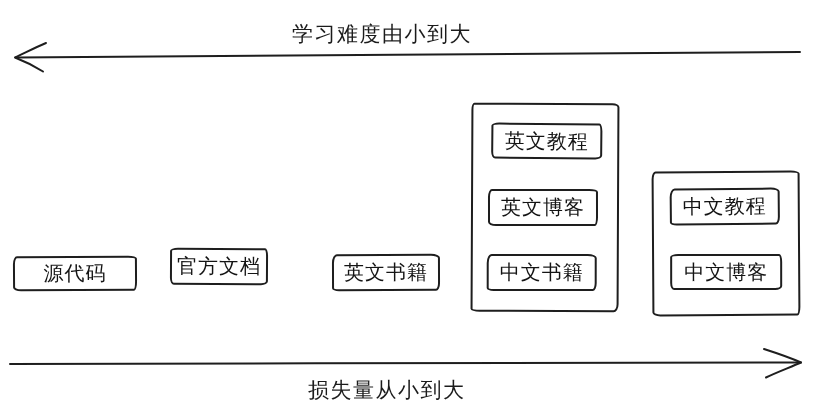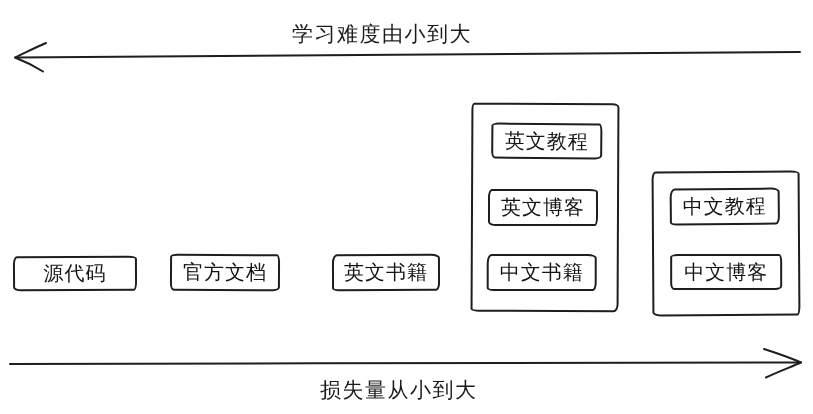--- a/index.html
+++ b/index.html
@@ -17,21 +17,21 @@
     color: #1e1e1e;
   }
   .axis-label {
     position: absolute;
     font-size: 21px;
     letter-spacing: 1.5px;
     color: #1b1b1b;
     white-space: nowrap;
   }
   .axis-label.top    { left: 292px; top: 20px; }
-  .axis-label.bottom { left: 308px; top: 376px; margin-left: 12px; }
+  .axis-label.bottom { left: 308px; top: 376px; }
 
   .arrow-svg { position: absolute; left: 0; }
   .arrow-svg path {
     fill: none;
     stroke: #1e1e1e;
     stroke-width: 2;
     stroke-linecap: round;
     stroke-linejoin: round;
   }
 
@@ -49,21 +49,21 @@
     white-space: nowrap;
   }
   
   .r1 { border-radius: 4px 9px 3px 8px / 8px 3px 9px 4px; transform: rotate(-0.35deg); }
   .r2 { border-radius: 8px 3px 7px 4px / 3px 8px 4px 7px; transform: rotate(0.3deg); }
   .r3 { border-radius: 5px 9px 4px 7px / 9px 4px 8px 3px; transform: rotate(-0.2deg); }
   .r4 { border-radius: 3px 7px 5px 9px / 7px 4px 8px 3px; transform: rotate(0.25deg); }
 
   
   .box-source   { left: 13px;  top: 256px; width: 124px; height: 35px; }
-  .box-official { left: 170px; top: 254px; width: 110px; height: 37px; }
+  .box-official { left: 170px; top: 248px; width: 98px; height: 37px; }
   .box-enbook   { left: 332px; top: 254px; width: 108px; height: 37px; text-align: right; }
 
   
   .group-1 { left: 471px; top: 103px; width: 148px; height: 209px; }
   .group-2 { left: 652px; top: 171px; width: 148px; height: 145px; }
 
   
   .g1-i0 { left: 18px; top: 18px;  width: 111px; height: 36px; }
   .g1-i1 { left: 15px; top: 84px;  width: 110px; height: 37px; }
   .g1-i2 { left: 14px; top: 149px; width: 110px; height: 37px; }

